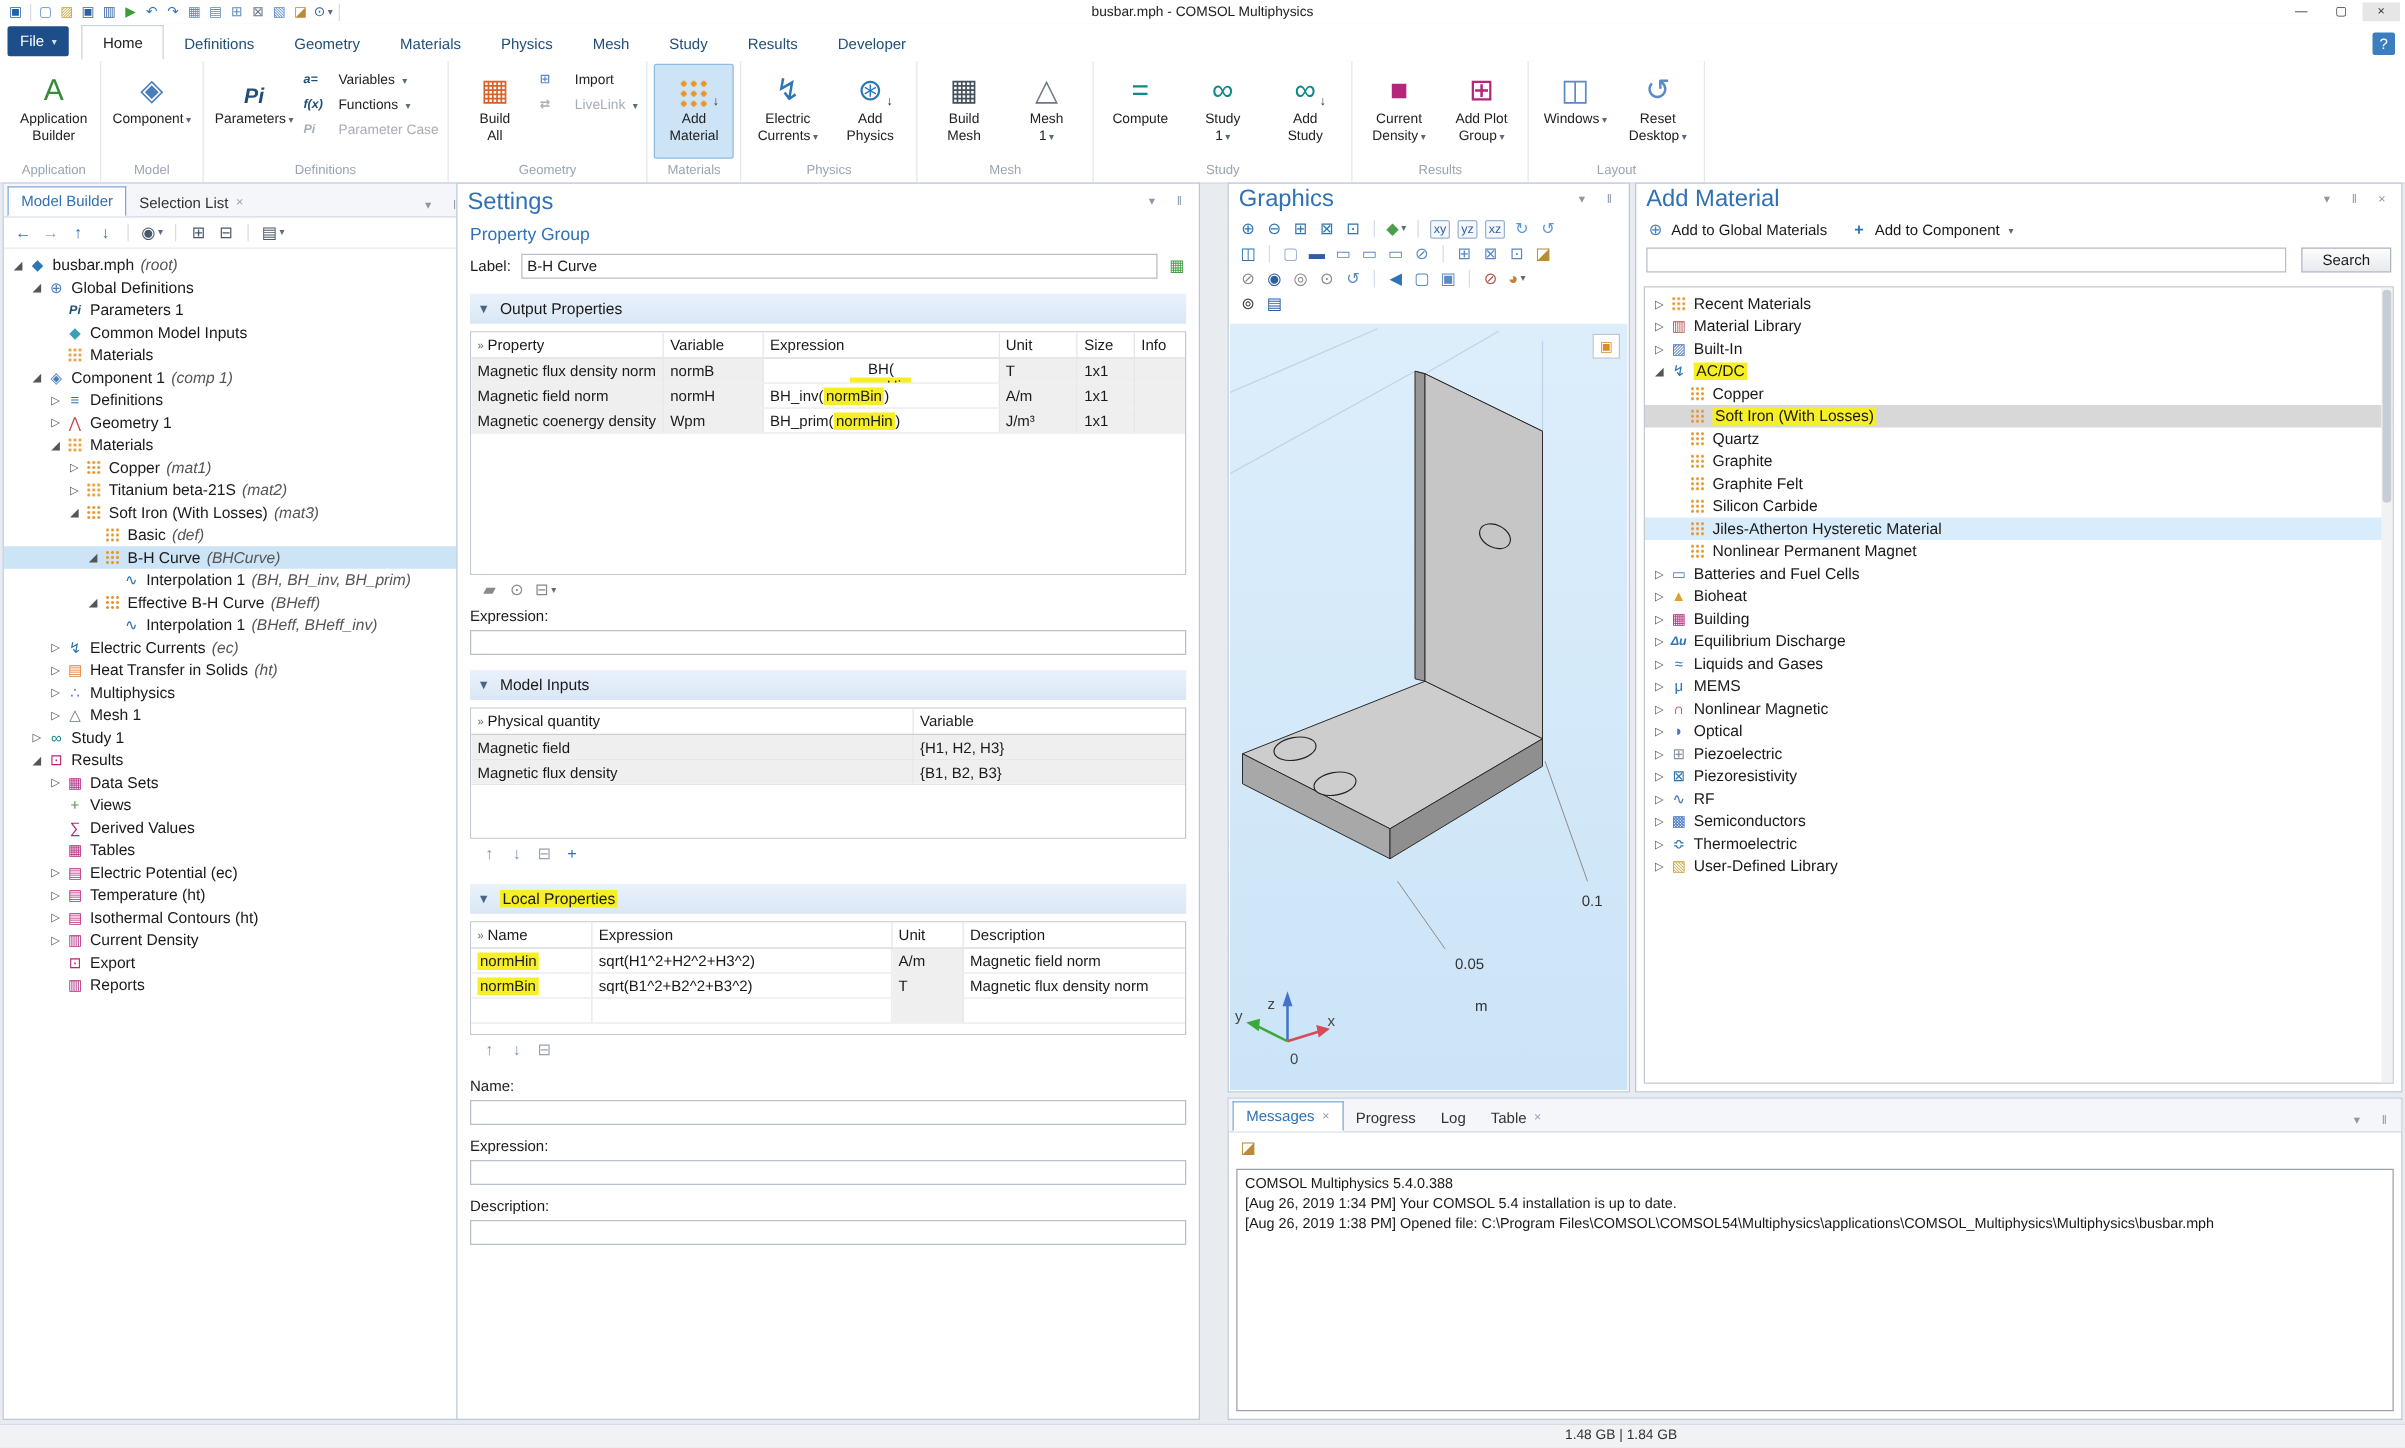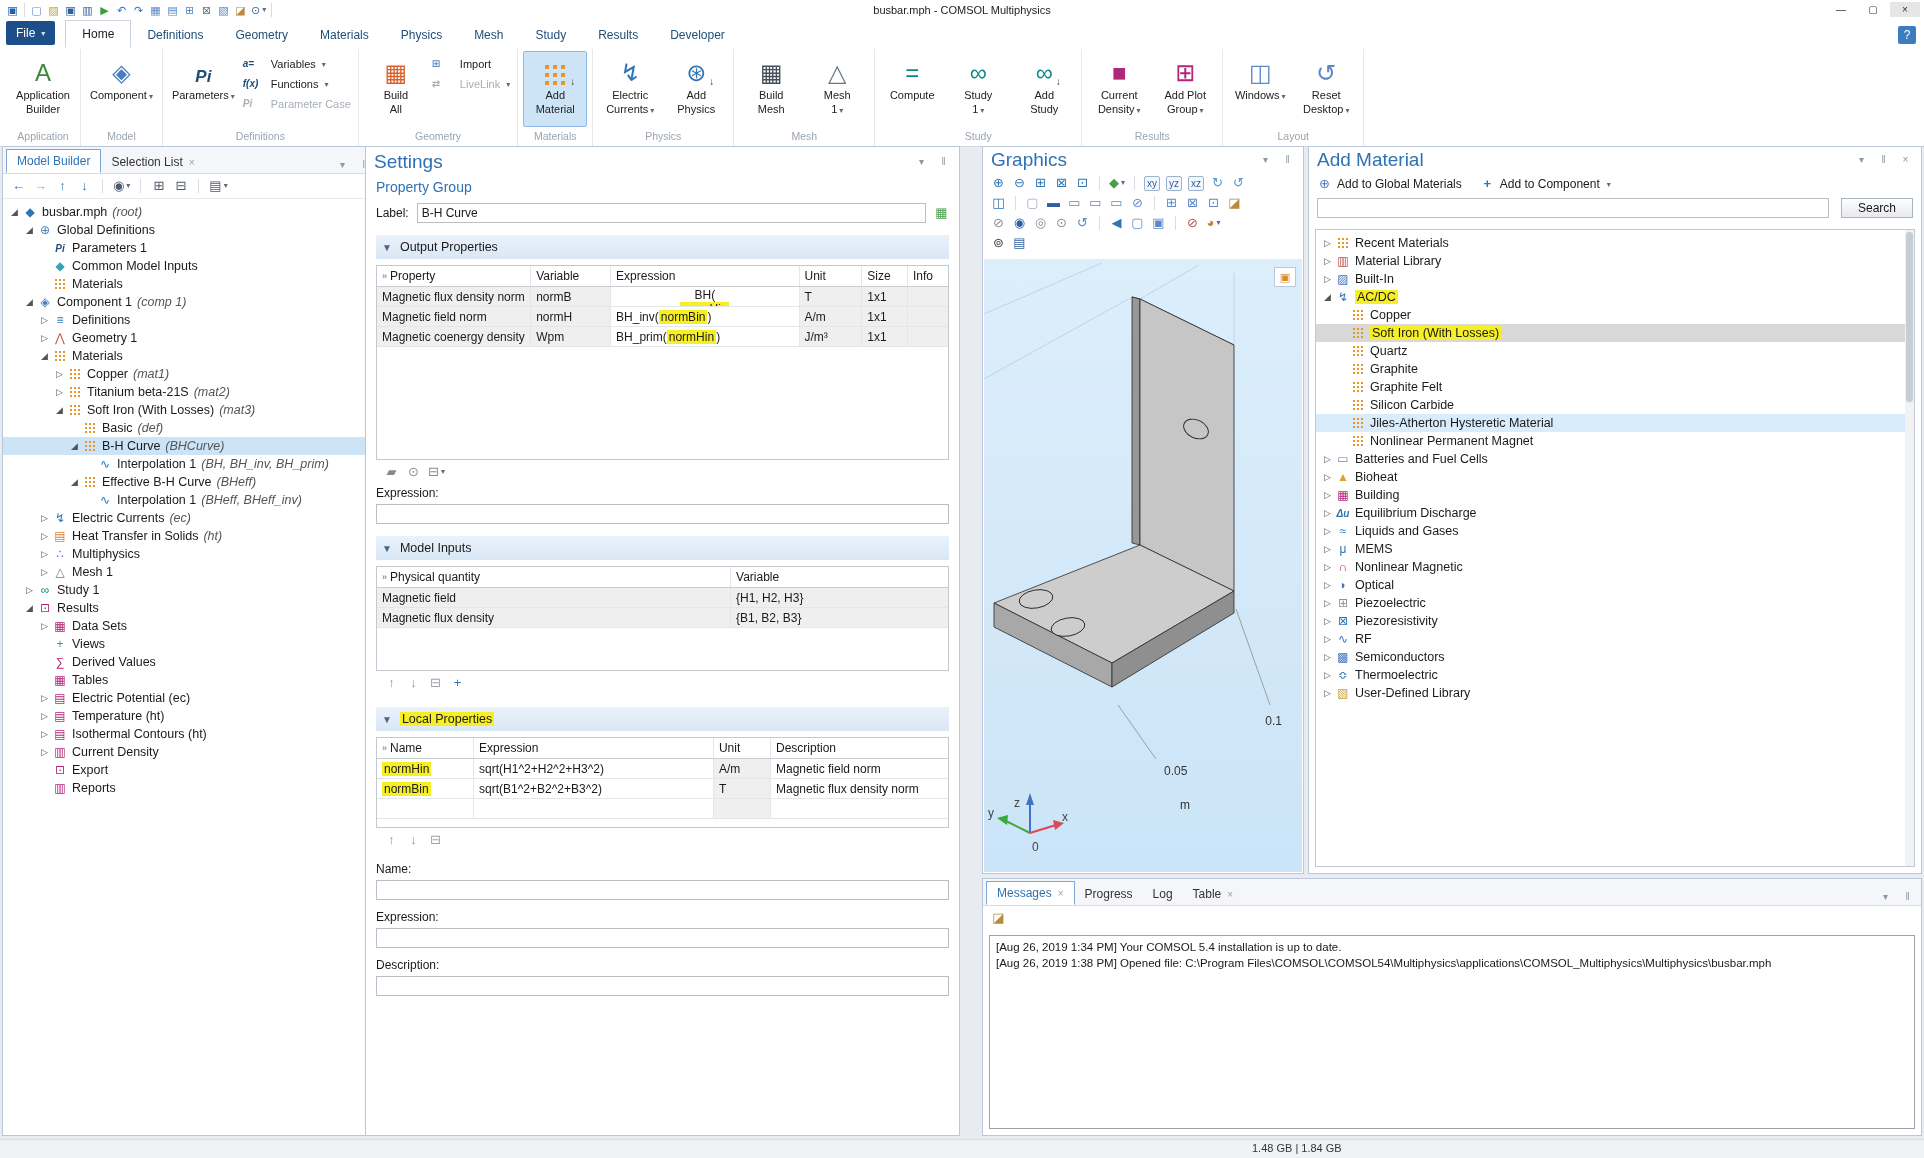--- a/index.html
+++ b/index.html
@@ -1103,20 +1103,21 @@
         </span>
       <span class="phead-icons" style="margin-left:auto">
         <span class="icn">▾</span>
         <span class="icn">‖</span>
       </span>
     </div>
     <div class="toolstrip">
         <span class="icn" style="color: rgb(185, 138, 58);">◪</span>
       </div>
     <div class="msg-box">
+        <div class="msg-line">COMSOL Multiphysics 5.4.0.388</div>
         <div class="msg-line">[Aug 26, 2019 1:34 PM] Your COMSOL 5.4 installation is up to date.</div>
         <div class="msg-line">[Aug 26, 2019 1:38 PM] Opened file: C:\Program Files\COMSOL\COMSOL54\Multiphysics\applications\COMSOL_Multiphysics\Multiphysics\busbar.mph</div>
       </div>
   </div>
 
 </div>
 
 <div class="statusbar">
   <span class="mem">1.48 GB | 1.84 GB</span>
 </div>

